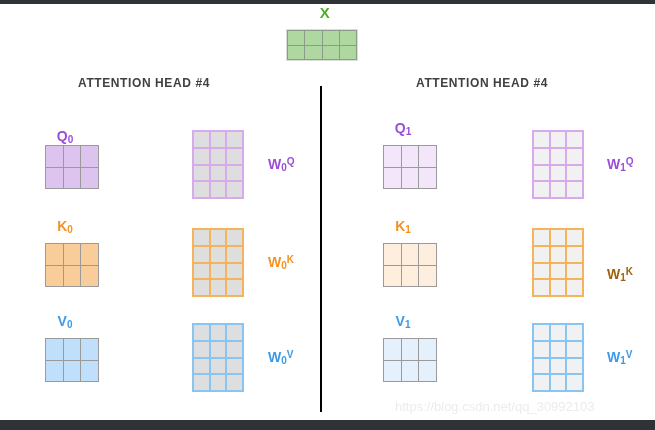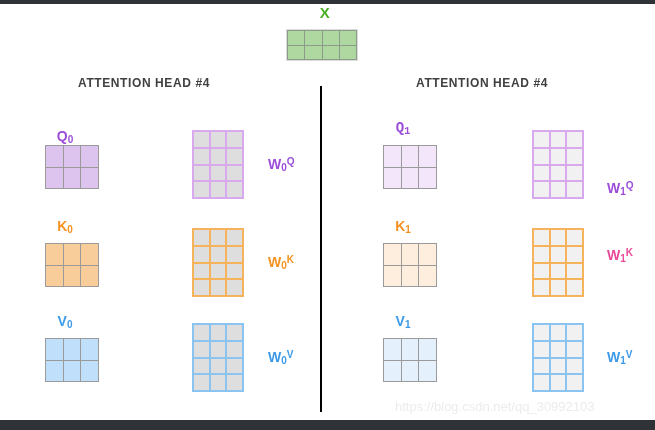--- a/index.html
+++ b/index.html
@@ -256,21 +256,21 @@
         <div class="cell" style="background: rgb(222, 222, 222);"></div>
         <div class="cell" style="background: rgb(222, 222, 222);"></div>
         <div class="cell" style="background: rgb(222, 222, 222);"></div>
         <div class="cell" style="background: rgb(222, 222, 222);"></div>
         <div class="cell" style="background: rgb(222, 222, 222);"></div>
         <div class="cell" style="background: rgb(222, 222, 222);"></div>
         <div class="cell" style="background: rgb(222, 222, 222);"></div>
         <div class="cell" style="background: rgb(222, 222, 222);"></div>
       </div>
       <div class="w-label" style="left: 268px; top: 349px; color: rgb(61, 154, 232);"><span>W</span><sub>0</sub><sup>V</sup></div>
-      <div class="qkv-label" style="left: 363px; top: 120px; color: rgb(155, 77, 216); font-family: Liberation Mono, monospace;"><span>Q</span><sub>1</sub></div>
+      <div class="qkv-label" style="left: 363px; top: 120px; color: rgb(155, 77, 216);"><span>Q</span><sub>1</sub></div>
       <div class="mat qkv" style="left: 383px; top: 145px; grid-template-columns: repeat(3, 1fr); grid-template-rows: repeat(2, 1fr); background: rgb(154, 154, 154); border-color: rgb(154, 154, 154);">
         <div class="cell" style="background: rgb(243, 230, 251);"></div>
         <div class="cell" style="background: rgb(243, 230, 251);"></div>
         <div class="cell" style="background: rgb(243, 230, 251);"></div>
         <div class="cell" style="background: rgb(243, 230, 251);"></div>
         <div class="cell" style="background: rgb(243, 230, 251);"></div>
         <div class="cell" style="background: rgb(243, 230, 251);"></div>
       </div>
       <div class="mat wmat pale" style="left: 532px; top: 130px; grid-template-columns: repeat(3, 1fr); grid-template-rows: repeat(4, 1fr); background: rgb(217, 169, 238);">
         <div class="cell" style="background: rgb(241, 241, 241);"></div>
@@ -279,21 +279,21 @@
         <div class="cell" style="background: rgb(241, 241, 241);"></div>
         <div class="cell" style="background: rgb(241, 241, 241);"></div>
         <div class="cell" style="background: rgb(241, 241, 241);"></div>
         <div class="cell" style="background: rgb(241, 241, 241);"></div>
         <div class="cell" style="background: rgb(241, 241, 241);"></div>
         <div class="cell" style="background: rgb(241, 241, 241);"></div>
         <div class="cell" style="background: rgb(241, 241, 241);"></div>
         <div class="cell" style="background: rgb(241, 241, 241);"></div>
         <div class="cell" style="background: rgb(241, 241, 241);"></div>
       </div>
-      <div class="w-label" style="left: 607px; top: 156px; color: rgb(155, 77, 216); margin-top: 24px;"><span>W</span><sub>1</sub><sup>Q</sup></div>
+      <div class="w-label" style="left: 607px; top: 156px; color: rgb(155, 77, 216);"><span>W</span><sub>1</sub><sup>Q</sup></div>
       <div class="qkv-label" style="left: 363px; top: 218px; color: rgb(245, 146, 34);"><span>K</span><sub>1</sub></div>
       <div class="mat qkv" style="left: 383px; top: 243px; grid-template-columns: repeat(3, 1fr); grid-template-rows: repeat(2, 1fr); background: rgb(154, 154, 154); border-color: rgb(154, 154, 154);">
         <div class="cell" style="background: rgb(253, 238, 221);"></div>
         <div class="cell" style="background: rgb(253, 238, 221);"></div>
         <div class="cell" style="background: rgb(253, 238, 221);"></div>
         <div class="cell" style="background: rgb(253, 238, 221);"></div>
         <div class="cell" style="background: rgb(253, 238, 221);"></div>
         <div class="cell" style="background: rgb(253, 238, 221);"></div>
       </div>
       <div class="mat wmat pale" style="left: 532px; top: 228px; grid-template-columns: repeat(3, 1fr); grid-template-rows: repeat(4, 1fr); background: rgb(245, 180, 92);">
@@ -303,21 +303,21 @@
         <div class="cell" style="background: rgb(241, 241, 241);"></div>
         <div class="cell" style="background: rgb(241, 241, 241);"></div>
         <div class="cell" style="background: rgb(241, 241, 241);"></div>
         <div class="cell" style="background: rgb(241, 241, 241);"></div>
         <div class="cell" style="background: rgb(241, 241, 241);"></div>
         <div class="cell" style="background: rgb(241, 241, 241);"></div>
         <div class="cell" style="background: rgb(241, 241, 241);"></div>
         <div class="cell" style="background: rgb(241, 241, 241);"></div>
         <div class="cell" style="background: rgb(241, 241, 241);"></div>
       </div>
-      <div class="w-label" style="left: 607px; top: 247px; color: #ec4899; text-align: center;"><span>W</span><sub>1</sub><sup>K</sup></div>
+      <div class="w-label" style="left: 607px; top: 266px; color: #a16207; text-align: center;"><span>W</span><sub>1</sub><sup>K</sup></div>
       <div class="qkv-label" style="left: 363px; top: 313px; color: rgb(61, 154, 232);"><span>V</span><sub>1</sub></div>
       <div class="mat qkv" style="left: 383px; top: 338px; grid-template-columns: repeat(3, 1fr); grid-template-rows: repeat(2, 1fr); background: rgb(154, 154, 154); border-color: rgb(154, 154, 154);">
         <div class="cell" style="background: rgb(228, 241, 253);"></div>
         <div class="cell" style="background: rgb(228, 241, 253);"></div>
         <div class="cell" style="background: rgb(228, 241, 253);"></div>
         <div class="cell" style="background: rgb(228, 241, 253);"></div>
         <div class="cell" style="background: rgb(228, 241, 253);"></div>
         <div class="cell" style="background: rgb(228, 241, 253);"></div>
       </div>
       <div class="mat wmat pale" style="left: 532px; top: 323px; grid-template-columns: repeat(3, 1fr); grid-template-rows: repeat(4, 1fr); background: rgb(138, 197, 242);">

